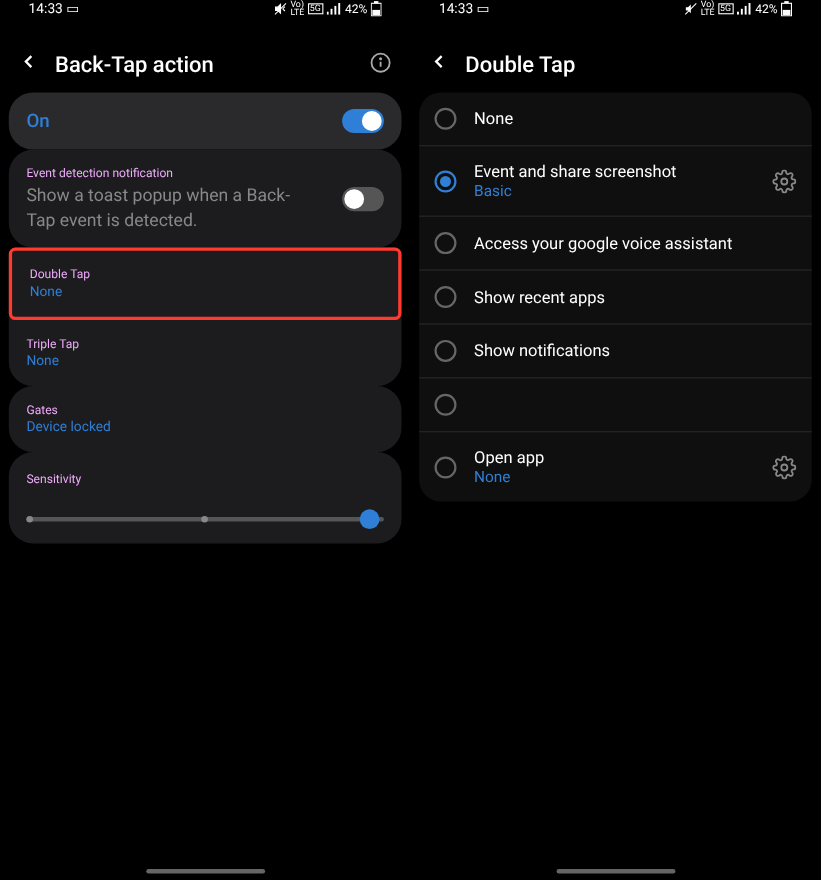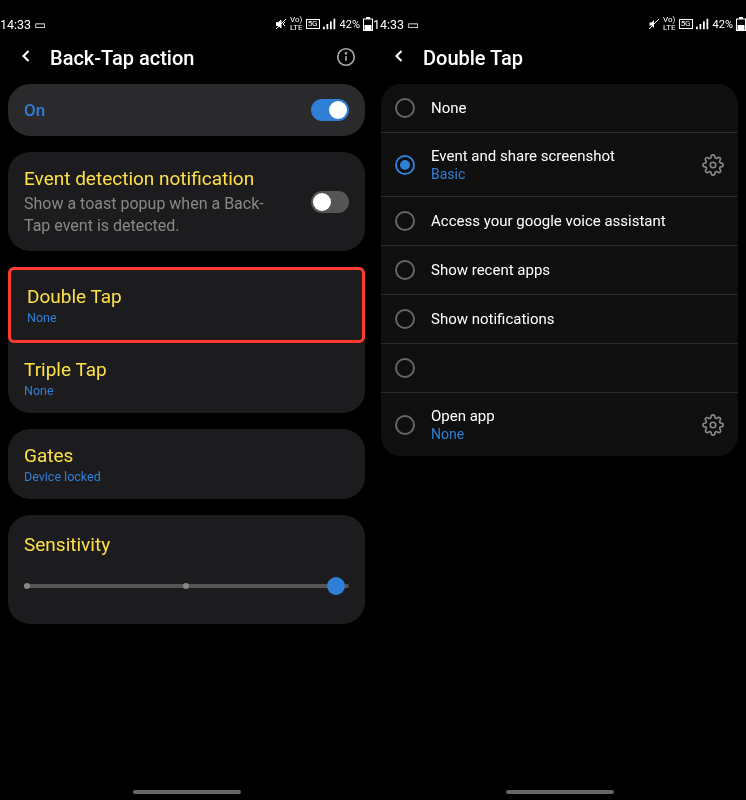--- a/index.html
+++ b/index.html
@@ -16,22 +16,22 @@
   height: 800px;
   background: #000;
   position: relative;
   display: flex;
   flex-direction: column;
 }
 .status-bar {
   height: 32px;
   display: flex;
   justify-content: space-between;
-  align-items: flex-end;
-  padding: 0 0;
+  align-items: flex-start;
+  padding: 0 26px;
   font-size: 12.5px;
   color: #fff;
 }
 .status-right {
   display: flex;
   align-items: center;
   gap: 3px;
   font-size: 11px;
 }
 .status-right svg { display: block; }
@@ -46,35 +46,35 @@
   flex: 1;
 }
 .info-icon {
   width: 22px;
   height: 22px;
 }
 .content { padding: 0 8px; }
 .card {
   background: #1c1c1e;
   border-radius: 22px;
-  margin-bottom: 16px;
+  margin-bottom: 0;
   overflow: hidden;
 }
 .row {
   padding: 15px 16px;
   position: relative;
 }
 .row.with-toggle {
   display: flex;
   align-items: center;
   justify-content: space-between;
 }
 .row-title {
-  font-size: 19px;
-  color: #fde047;
+  font-size: 11px;
+  color: #f0abfc;
 }
 .row-sub {
   font-size: 12.5px;
   color: #2f7fd6;
   margin-top: 2px;
 }
 .row-desc {
   font-size: 16px;
   color: #888;
   margin-top: 3px;
@@ -101,21 +101,21 @@
   border-radius: 50%;
   position: absolute;
   top: 2px;
 }
 .toggle.on .knob { right: 2px; }
 .toggle.off .knob { left: 2px; }
 .highlighted {
   border: 3px solid #ff3b30;
   border-radius: 6px;
 }
-.sensitivity-card { padding: 18px 16px 36px; }
+.sensitivity-card { padding: 18px 16px 20px; }
 .slider-track {
   position: relative;
   height: 4px;
   background: #555;
   border-radius: 2px;
   margin-top: 28px;
 }
 .slider-dot {
   position: absolute;
   width: 6px;

